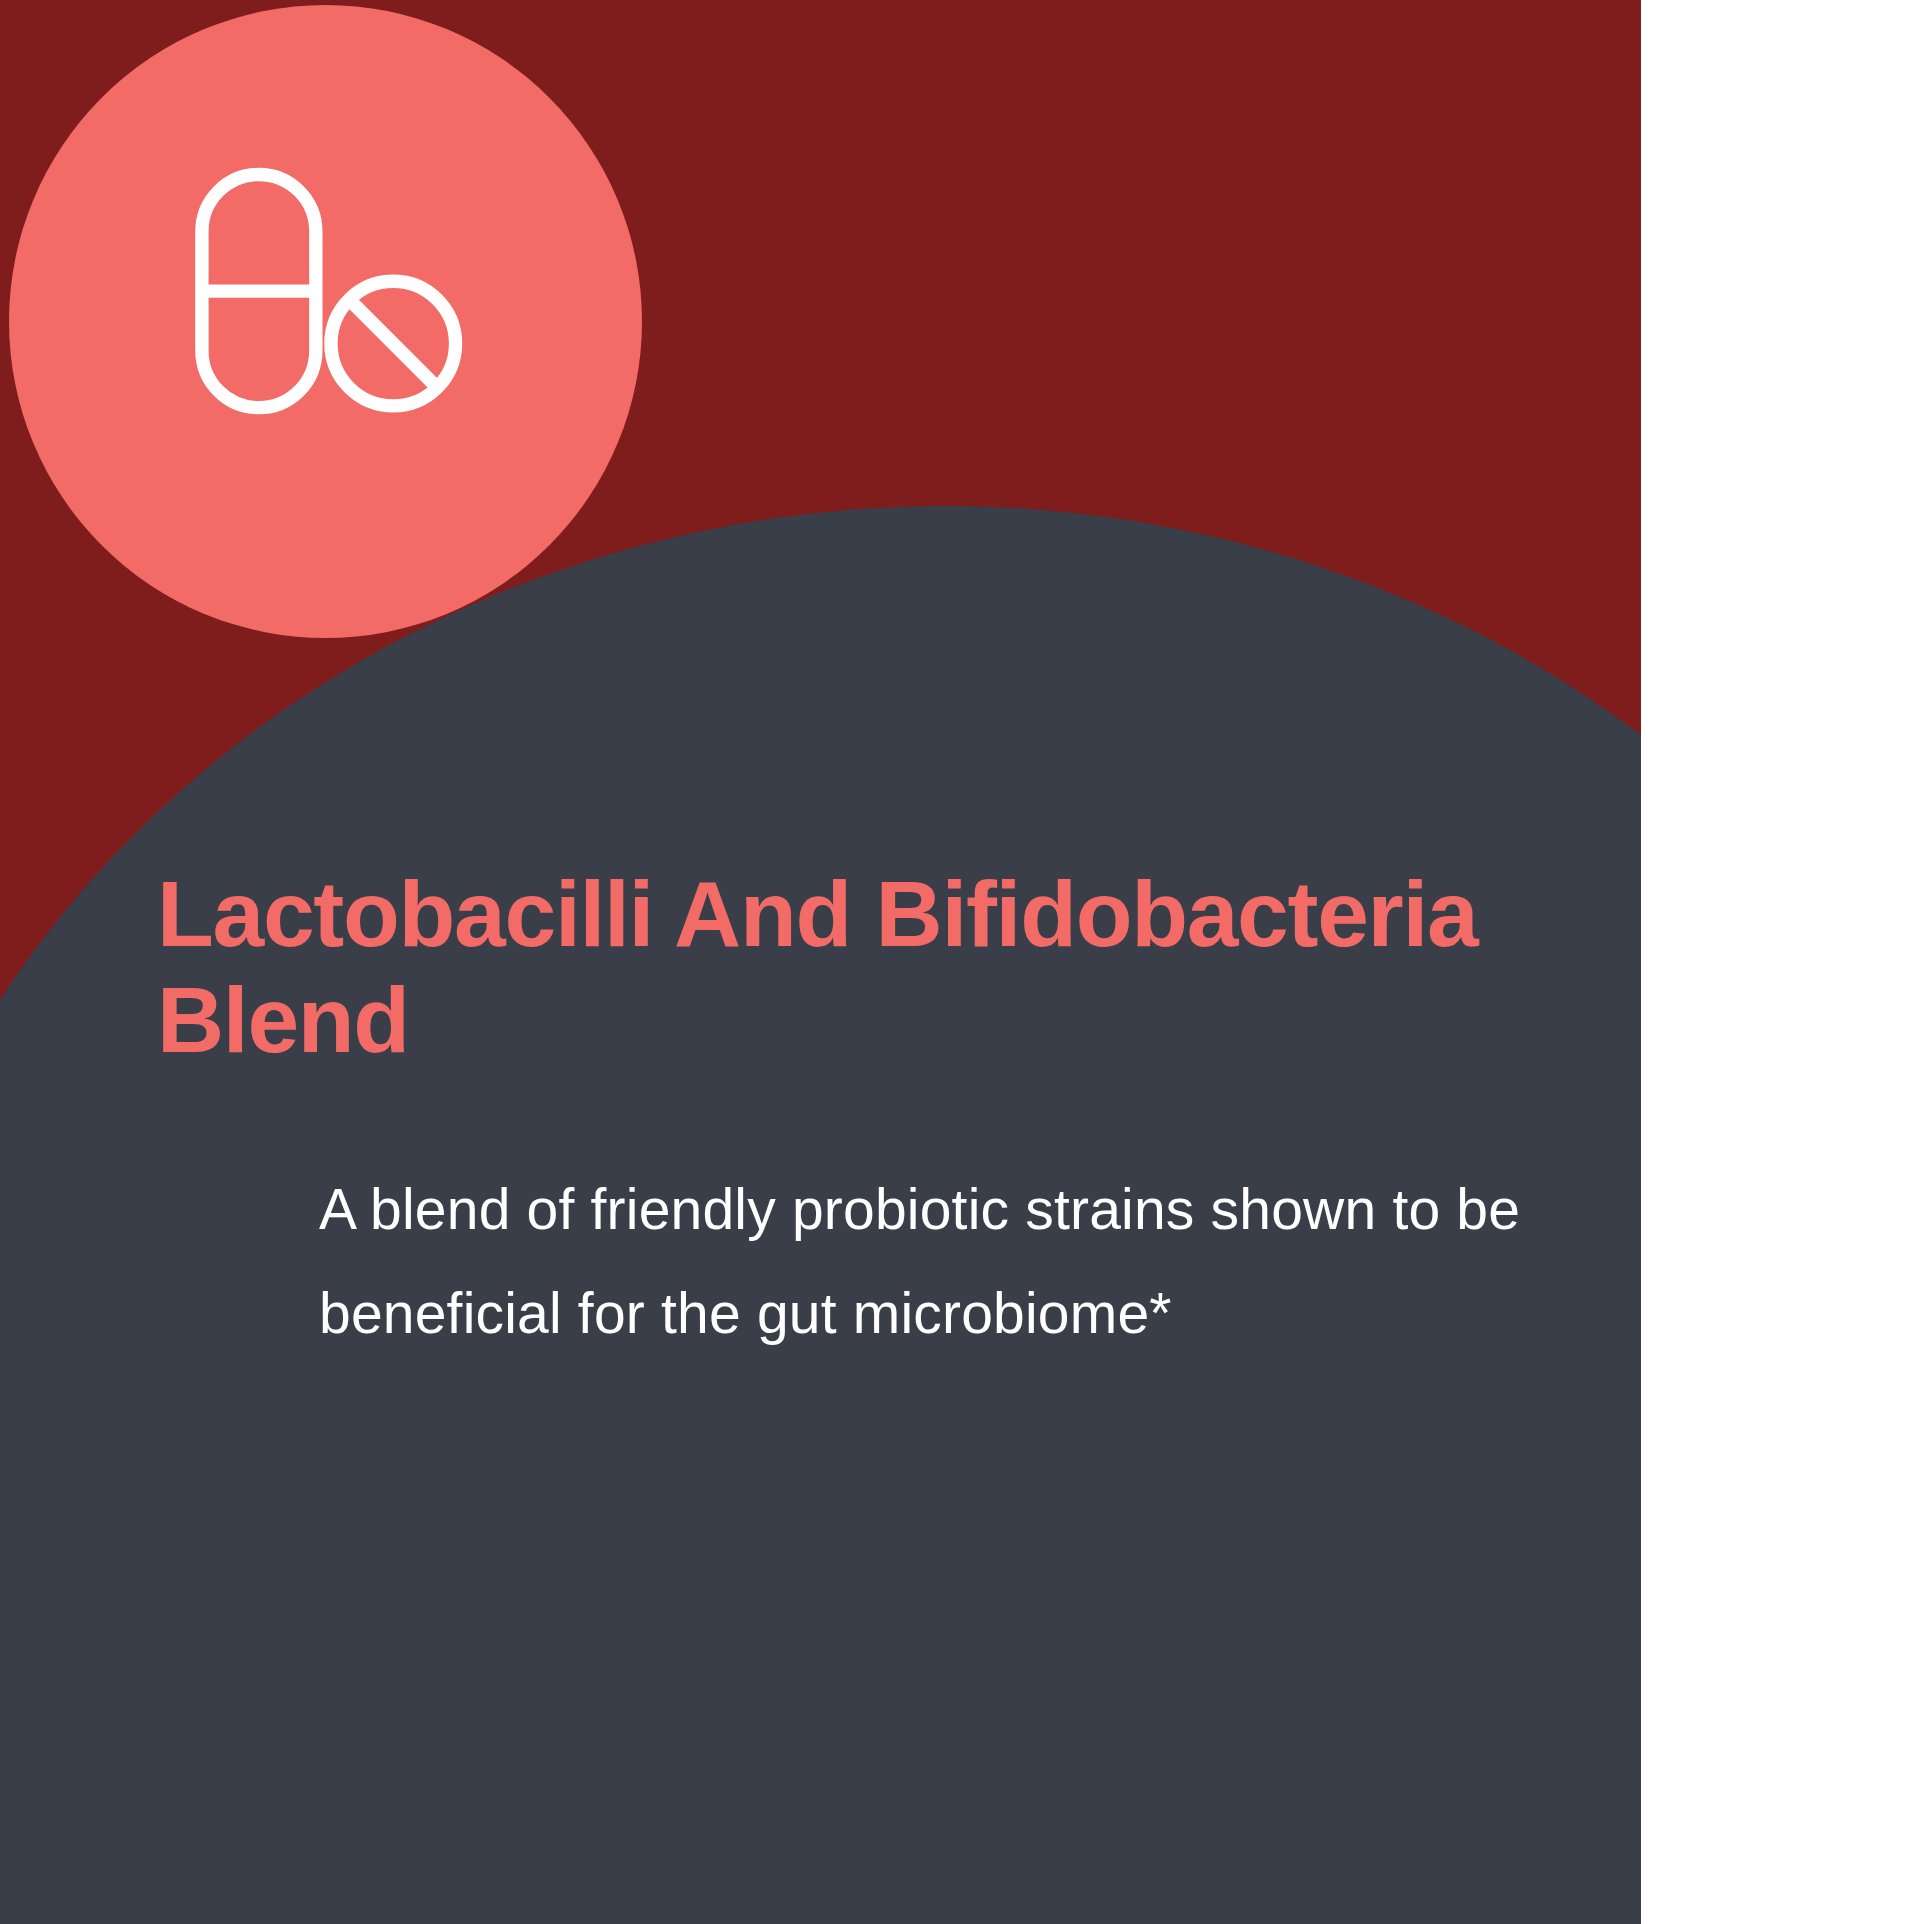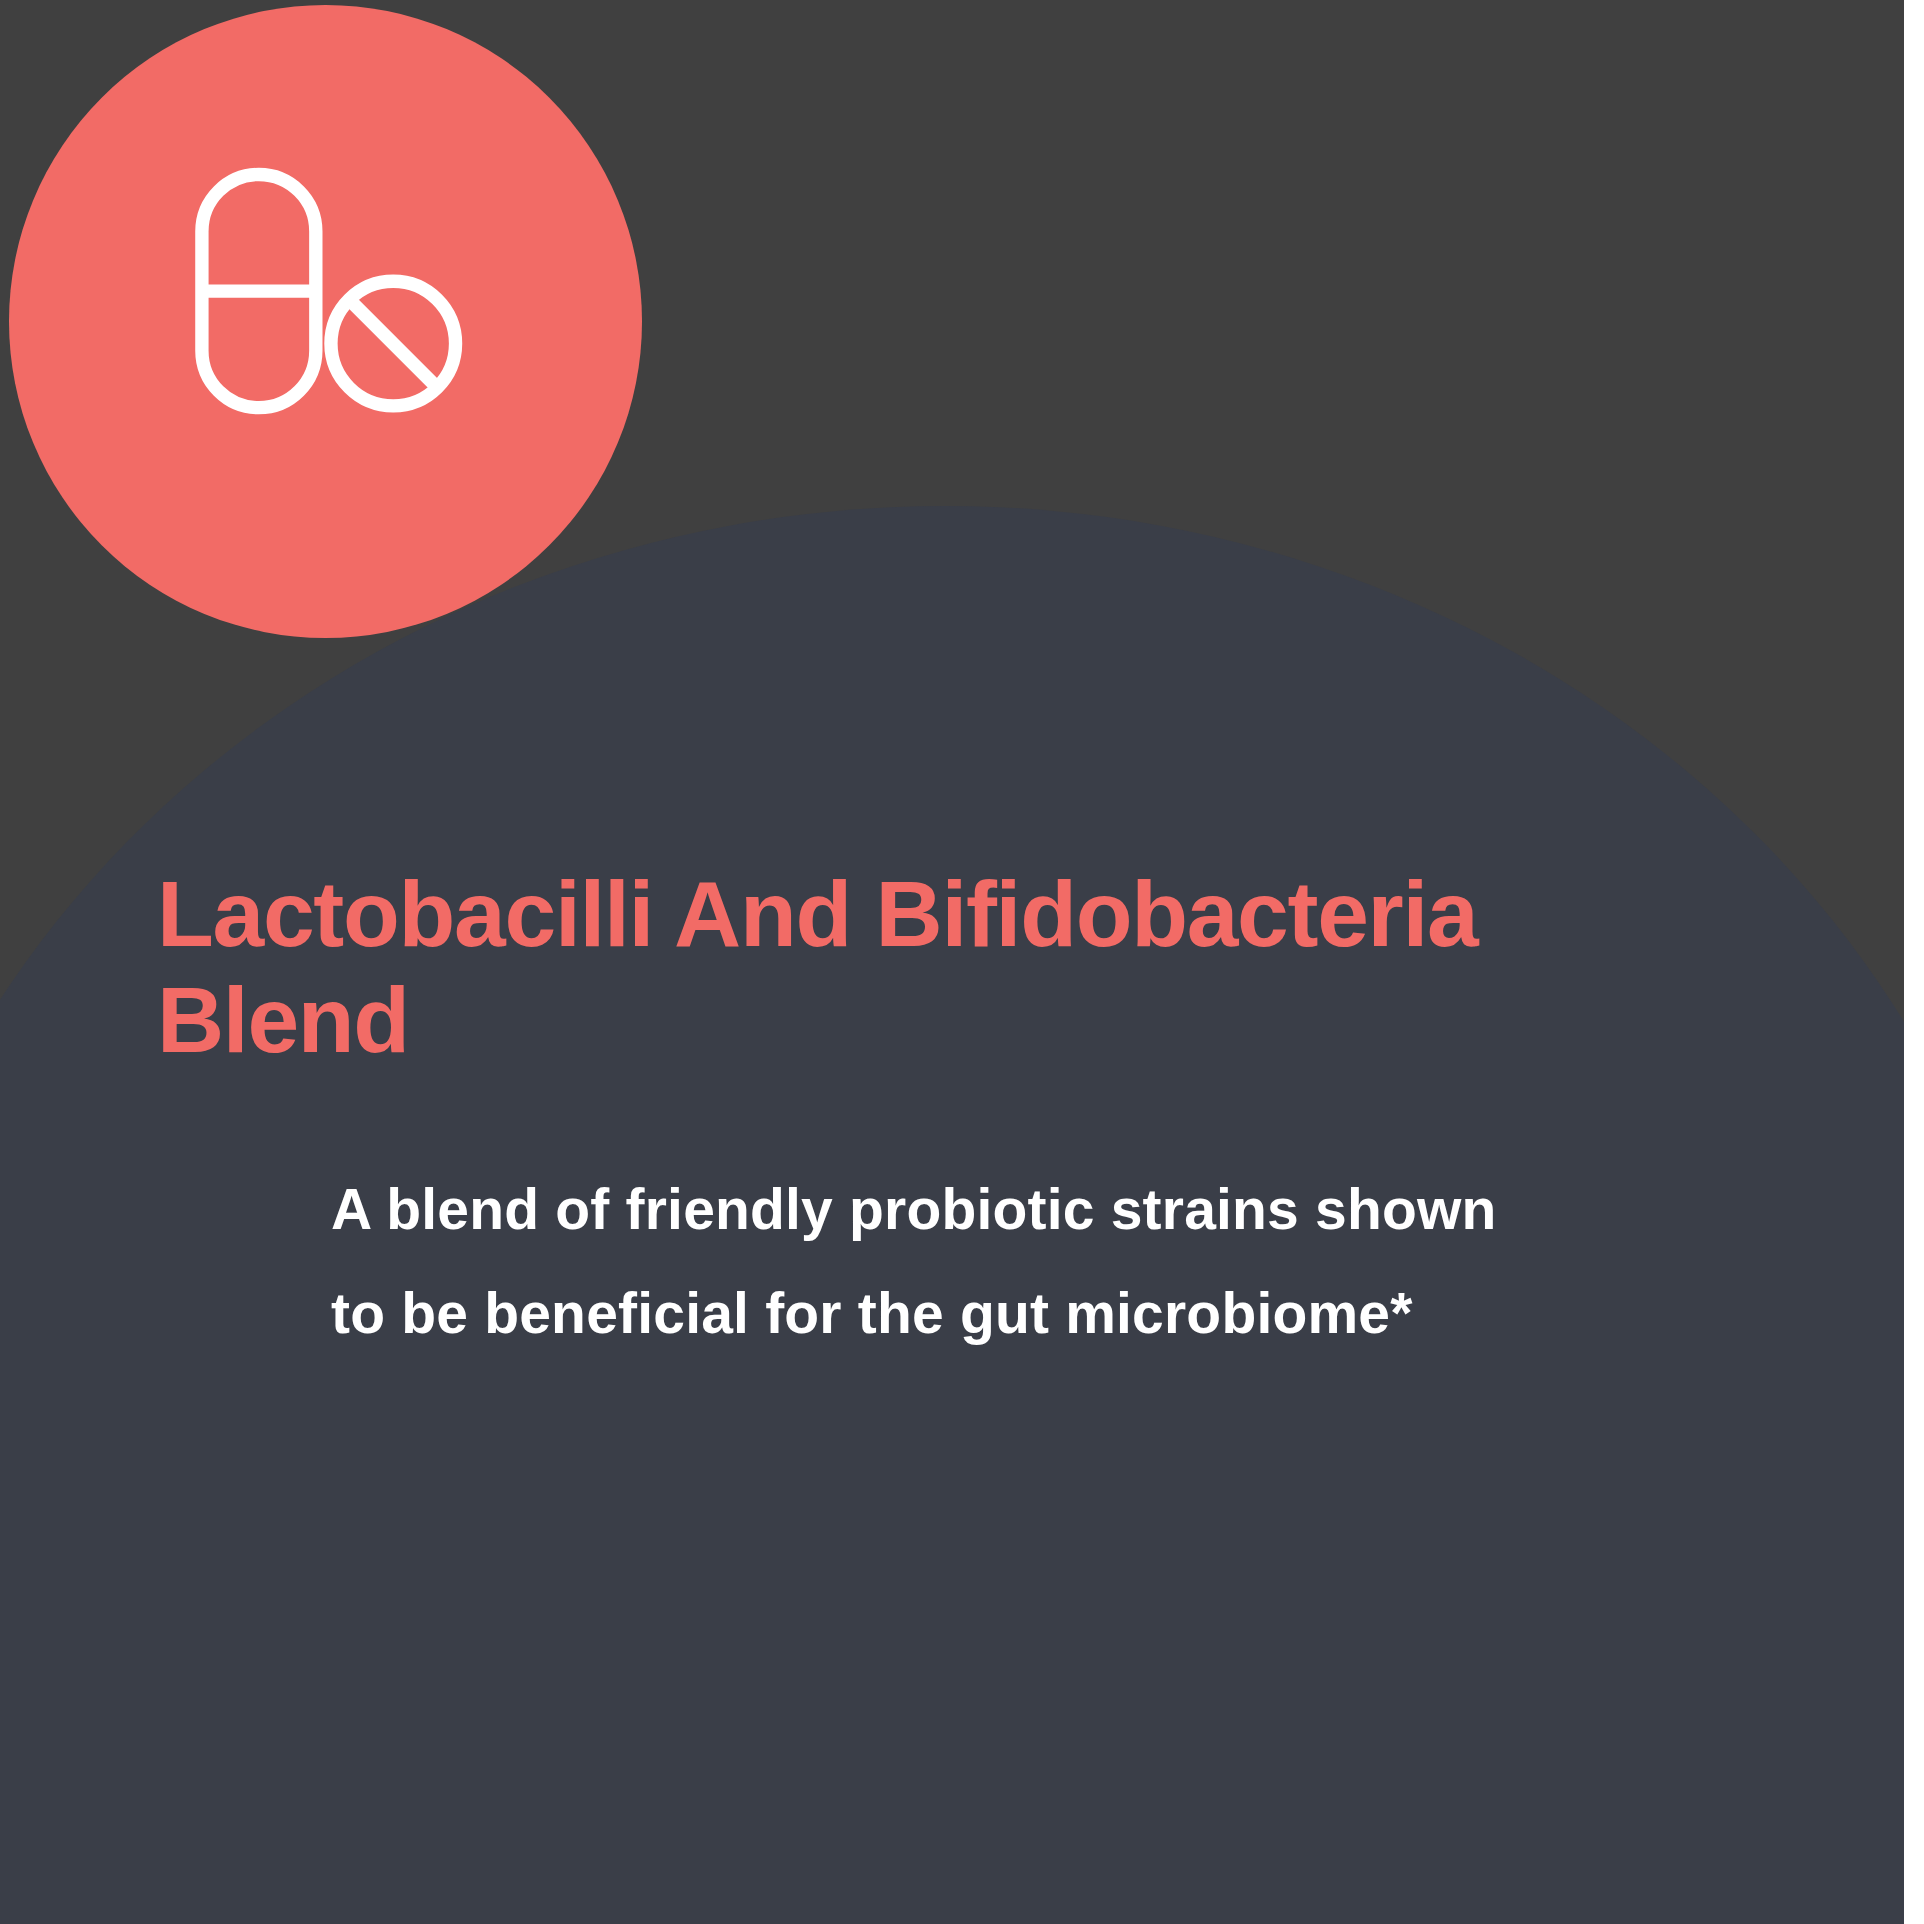--- a/index.html
+++ b/index.html
@@ -2,23 +2,23 @@
 <html style="font-size:14.3px"><head>
 <meta charset="utf-8">
 <style>
   html, body {
     margin: 0;
     padding: 0;
     background: #ffffff;
   }
   #canvas {
     position: relative;
-    width: 1904px;
+    width: 1641px;
     height: 1925px;
-    background: #404040;
+    background: #7f1d1d;
     overflow: hidden;
     font-family: "Liberation Sans", sans-serif;
   }
 
   
   .dark-blob {
     position: absolute;
     left: -160px;
     top: 506px;
     width: 2210px;
@@ -70,26 +70,26 @@
     font-weight: bold;
     font-size: 93px;
     line-height: 1.14;
     letter-spacing: -1.3px;
     margin: 0;
     white-space: pre-line;
   }
 
   .body-copy {
     position: absolute;
-    left: 331px;
+    left: 319px;
     top: 1158px;
     width: 1212px;
     color: #ffffff;
     font-family: "Liberation Sans", sans-serif;
-    font-weight: bold;
+    font-weight: normal;
     font-size: 57px;
     line-height: 1.82;
     letter-spacing: 0.2px;
     margin: 0;
   }
 </style>
 </head>
 <body>
 
 <div id="canvas">

